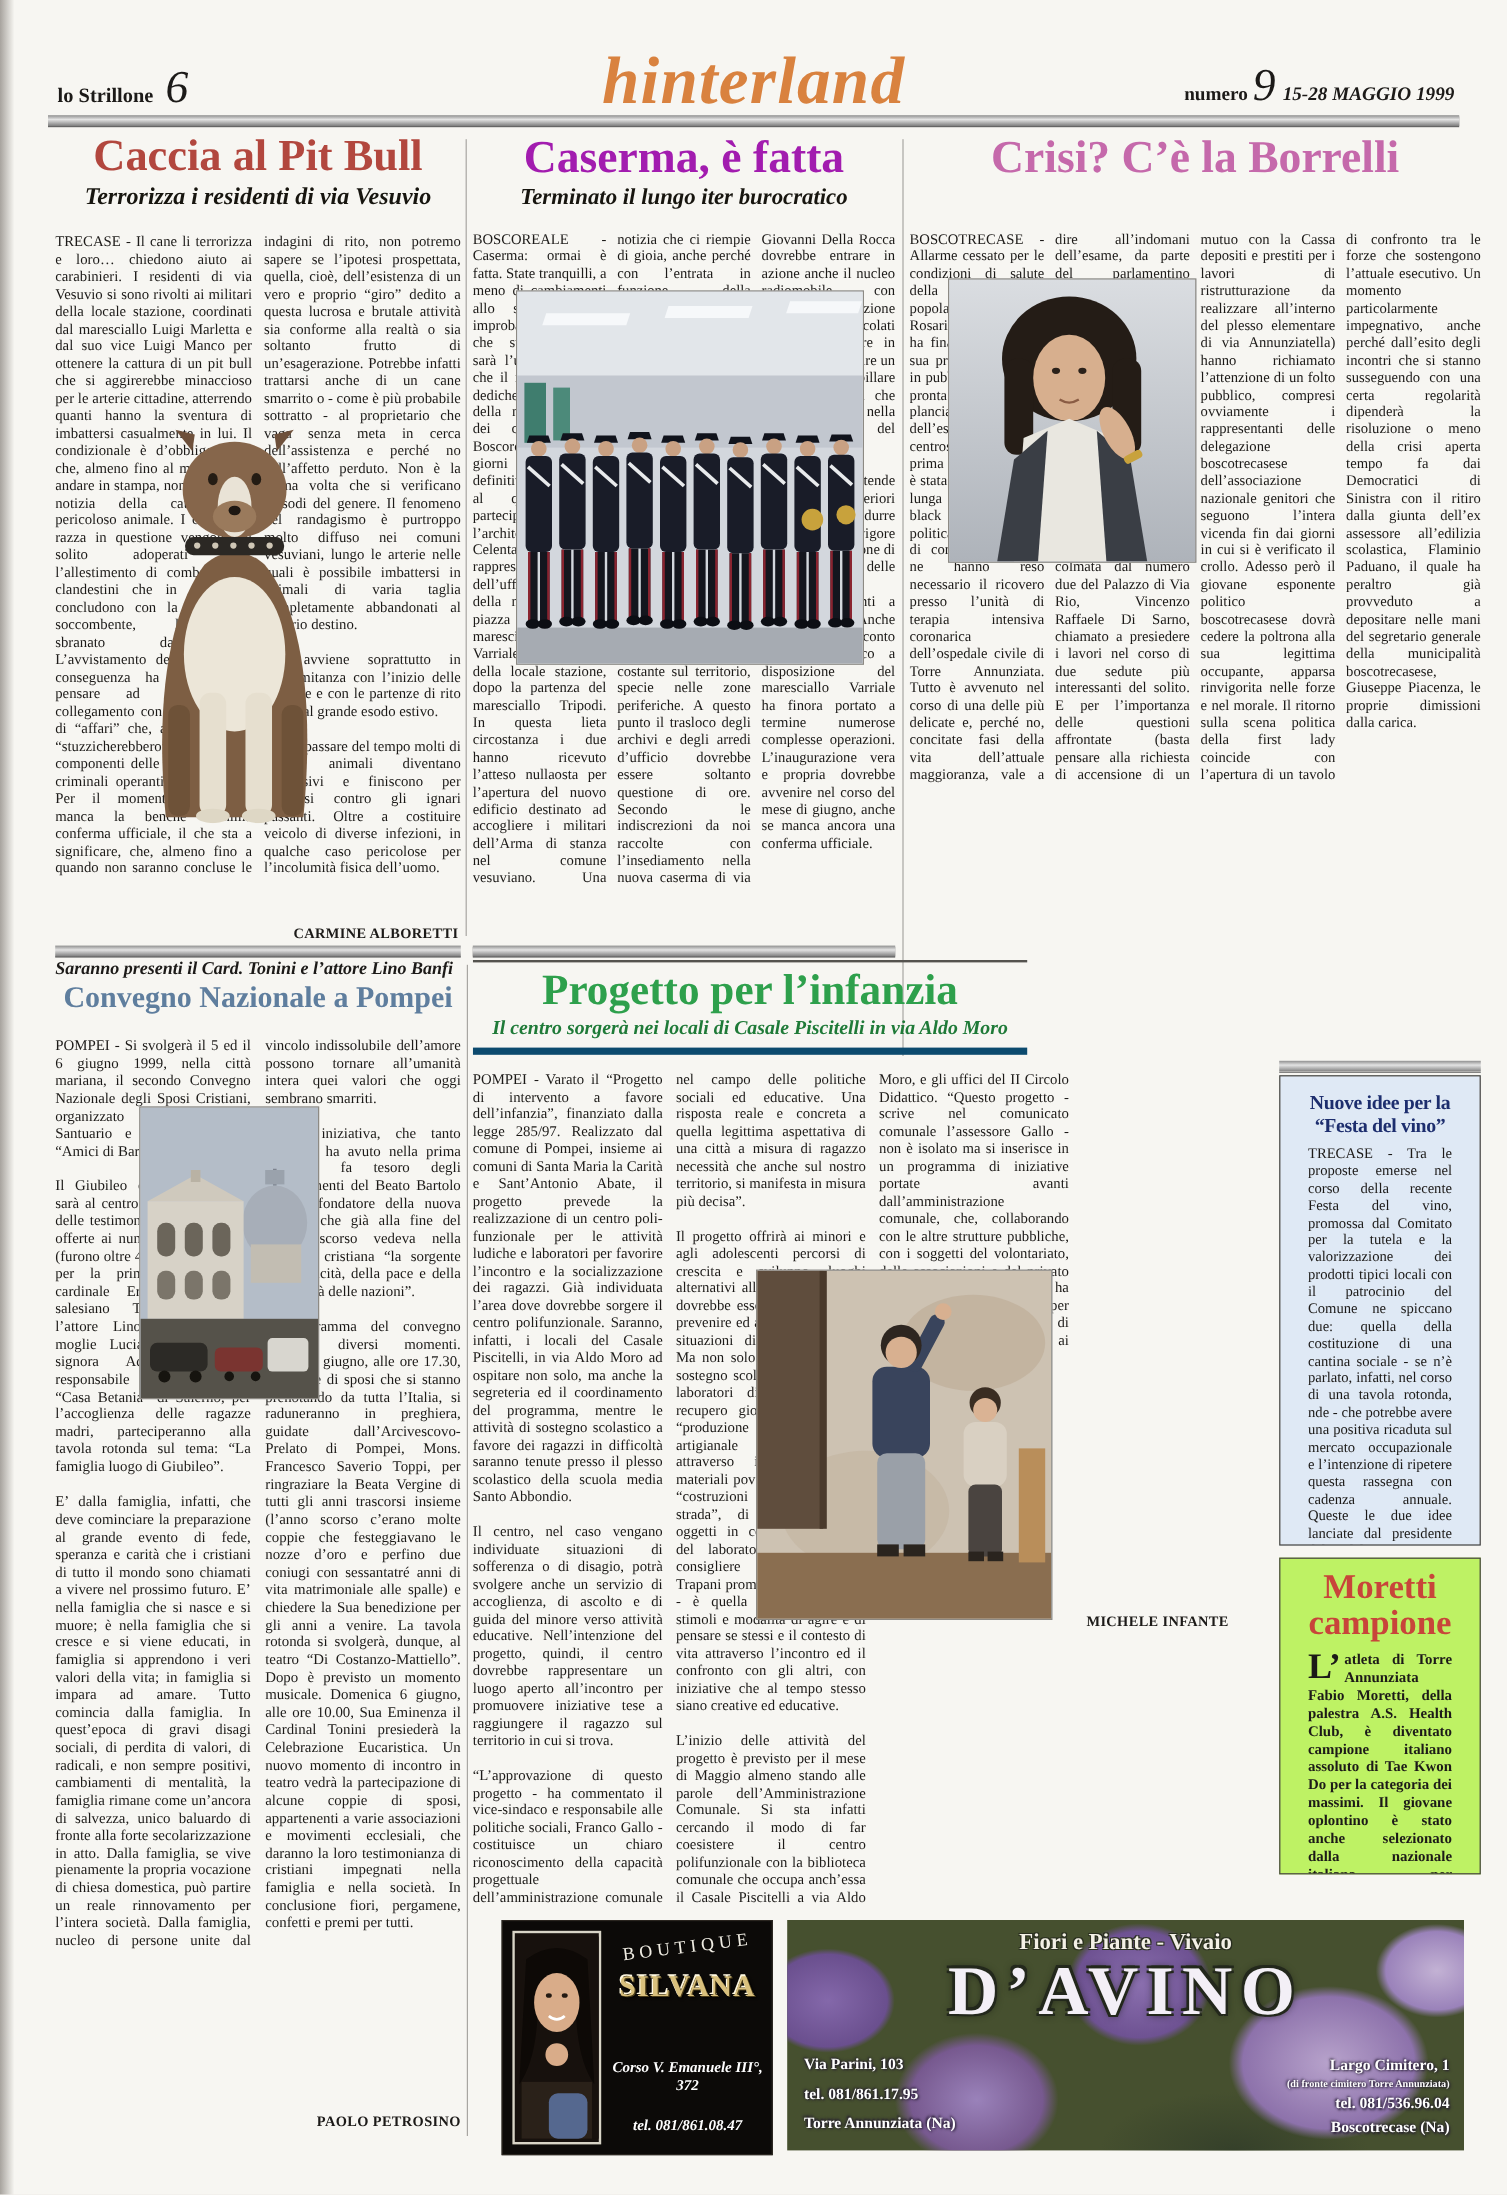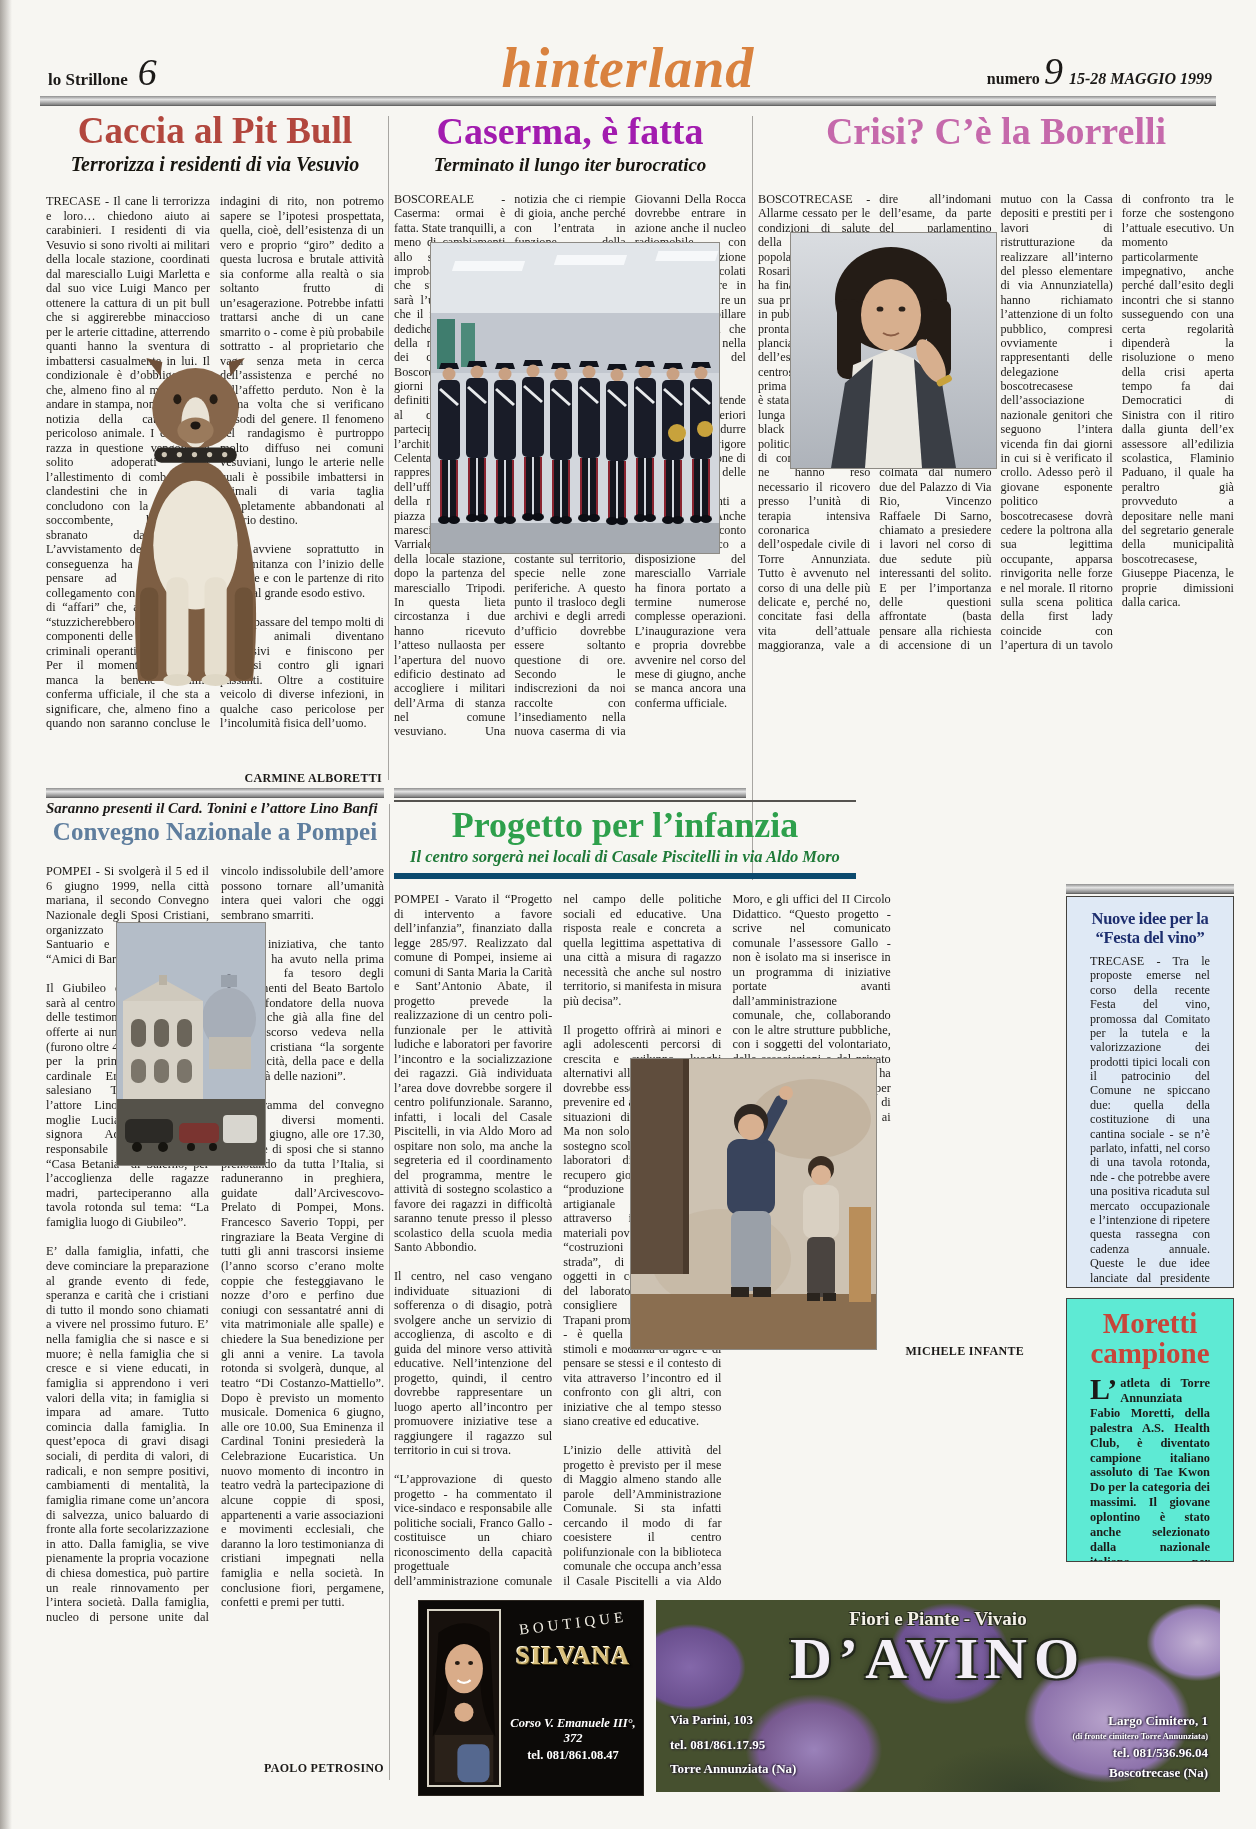--- a/index.html
+++ b/index.html
@@ -62,34 +62,34 @@
   .art-progetto .colbody{top:92px;height:700px;column-count:4;column-gap:11px;column-fill:auto;font-size:12.3px;}
   .progetto-photo{left:236px;top:258px;width:245px;height:290px;}
   .art-progetto .byline{left:470px;top:544px;width:160px;}
   
   .sidebox{position:absolute;left:1066px;width:168px;border:1px solid #44423e;box-sizing:border-box;
         padding:8px 23px;overflow:hidden;}
   .box-festa{top:896px;height:392px;background:#dfe9f5;}
   .box-festa h3{margin:4px 0 6px 0;text-align:center;font-size:16.5px;letter-spacing:-.3px;
         line-height:1.18;color:#1d2e6e;}
   .box-festa .boxbody{font-size:12.2px;text-align:justify;white-space:pre-line;line-height:1.18;hyphens:auto;}
-  .box-moretti{top:1298px;height:264px;background:#5eead4;}
+  .box-moretti{top:1298px;height:264px;background:#bef264;}
   .box-moretti h3{margin:2px 0 8px 0;text-align:center;font-size:29px;line-height:1.02;color:#c8453a;}
   .box-moretti .boxbody{font-size:12.4px;font-weight:bold;text-align:justify;line-height:1.2;hyphens:auto;}
   .box-moretti .boxbody::first-letter{font-size:30px;float:left;line-height:.75;padding:2px 3px 0 0;}
   
   .ad{position:absolute;overflow:hidden;}
   .ad-silvana{left:418px;top:1600px;width:226px;height:196px;background:#0c0a08;border:1px solid #2a251f;box-sizing:border-box;}
   .silvana-photo{left:8px;top:8px;width:74px;height:178px;border:2px solid #d8d4c6;box-sizing:border-box;background:#17110d;}
   .silvana-text{position:absolute;left:88px;top:6px;width:132px;text-align:center;color:#fff;}
   .silvana-boutique{font-size:15px;letter-spacing:4px;transform:rotate(-7deg);margin-top:8px;color:#efece2;}
   .silvana-name{margin-top:10px;font-size:25px;font-weight:bold;letter-spacing:1px;color:#d9c07c;
         text-shadow:1px 1px 0 #4a3c18,-1px -1px 0 #fff8e0,2px 2px 2px #000;}
   .silvana-address{margin-top:46px;font-style:italic;font-weight:bold;font-size:12.5px;}
-  .silvana-phone{margin-top:2px;font-weight:bold;font-size:12.5px;}
+  .silvana-phone{margin-top:18px;font-style:italic;font-weight:bold;font-size:12.5px;}
   .ad-davino{left:656px;top:1600px;width:564px;height:192px;background-color:#46502f;
     background-image:
       radial-gradient(ellipse 90px 70px at 6% 35%,#8468aa 0%,#6a4f8e 55%,rgba(0,0,0,0) 62%),
       radial-gradient(ellipse 110px 90px at 28% 78%,#9a82ba 0%,#77598f 50%,rgba(0,0,0,0) 62%),
       radial-gradient(ellipse 100px 85px at 52% 28%,#8a6fae 0%,#6e5292 52%,rgba(0,0,0,0) 60%),
       radial-gradient(ellipse 130px 100px at 80% 62%,#b7a2cb 0%,#8d72ab 55%,rgba(0,0,0,0) 64%),
       radial-gradient(ellipse 85px 65px at 96% 22%,#c3b2d4 0%,#9a82ba 50%,rgba(0,0,0,0) 60%),
       radial-gradient(circle at 29% 74%,#e5c33e 0 10px,rgba(0,0,0,0) 11px),
       radial-gradient(circle at 53% 30%,#e5c33e 0 9px,rgba(0,0,0,0) 10px),
       radial-gradient(ellipse 160px 70px at 66% 100%,#35402a 0%,rgba(0,0,0,0) 70%);}

